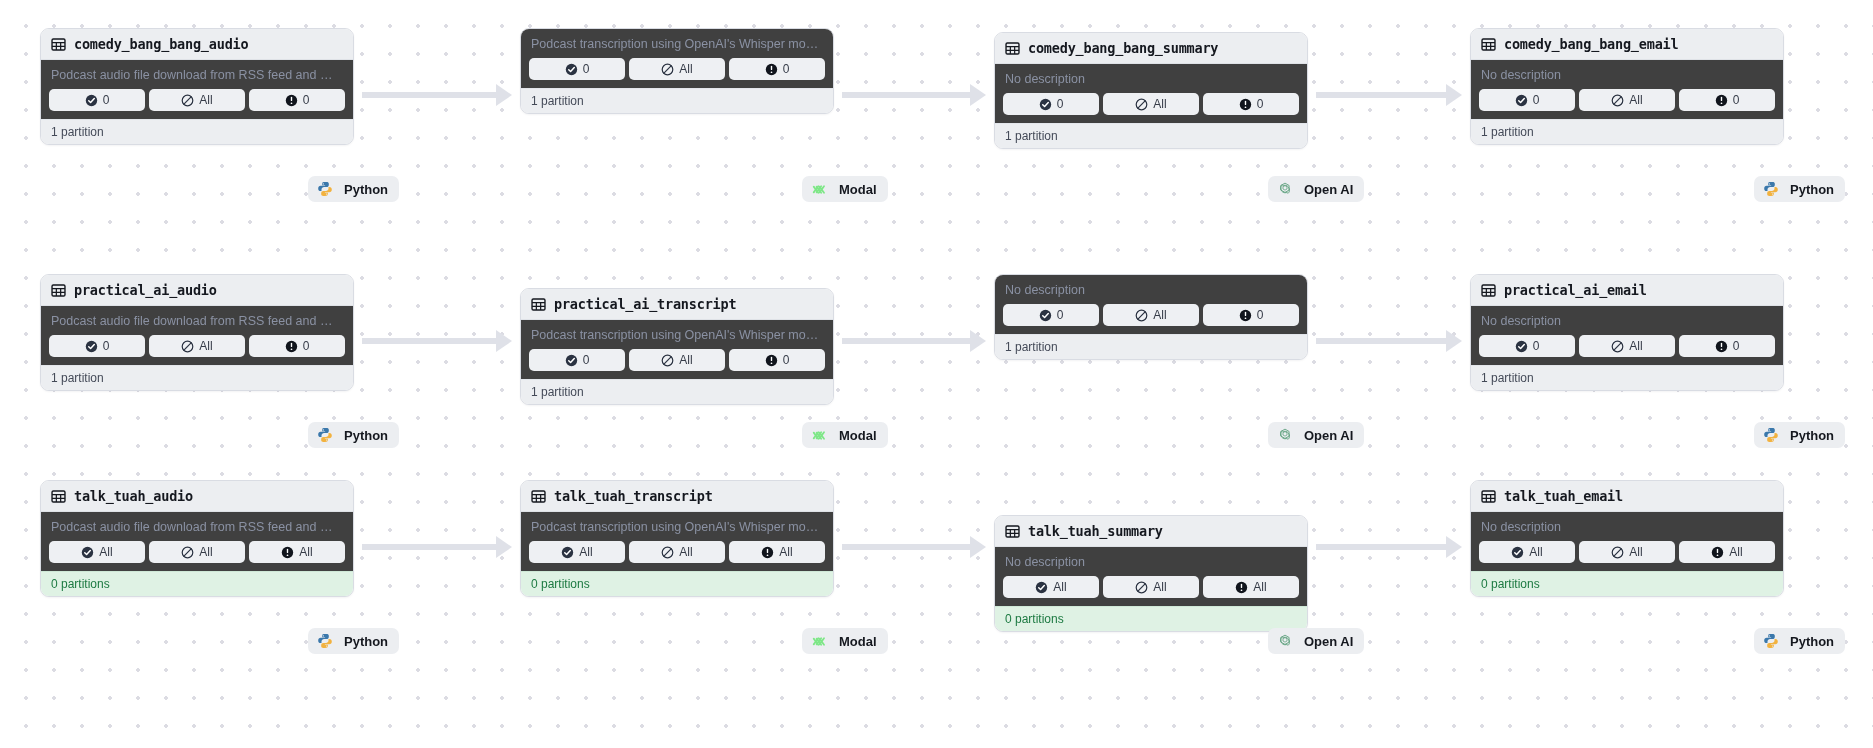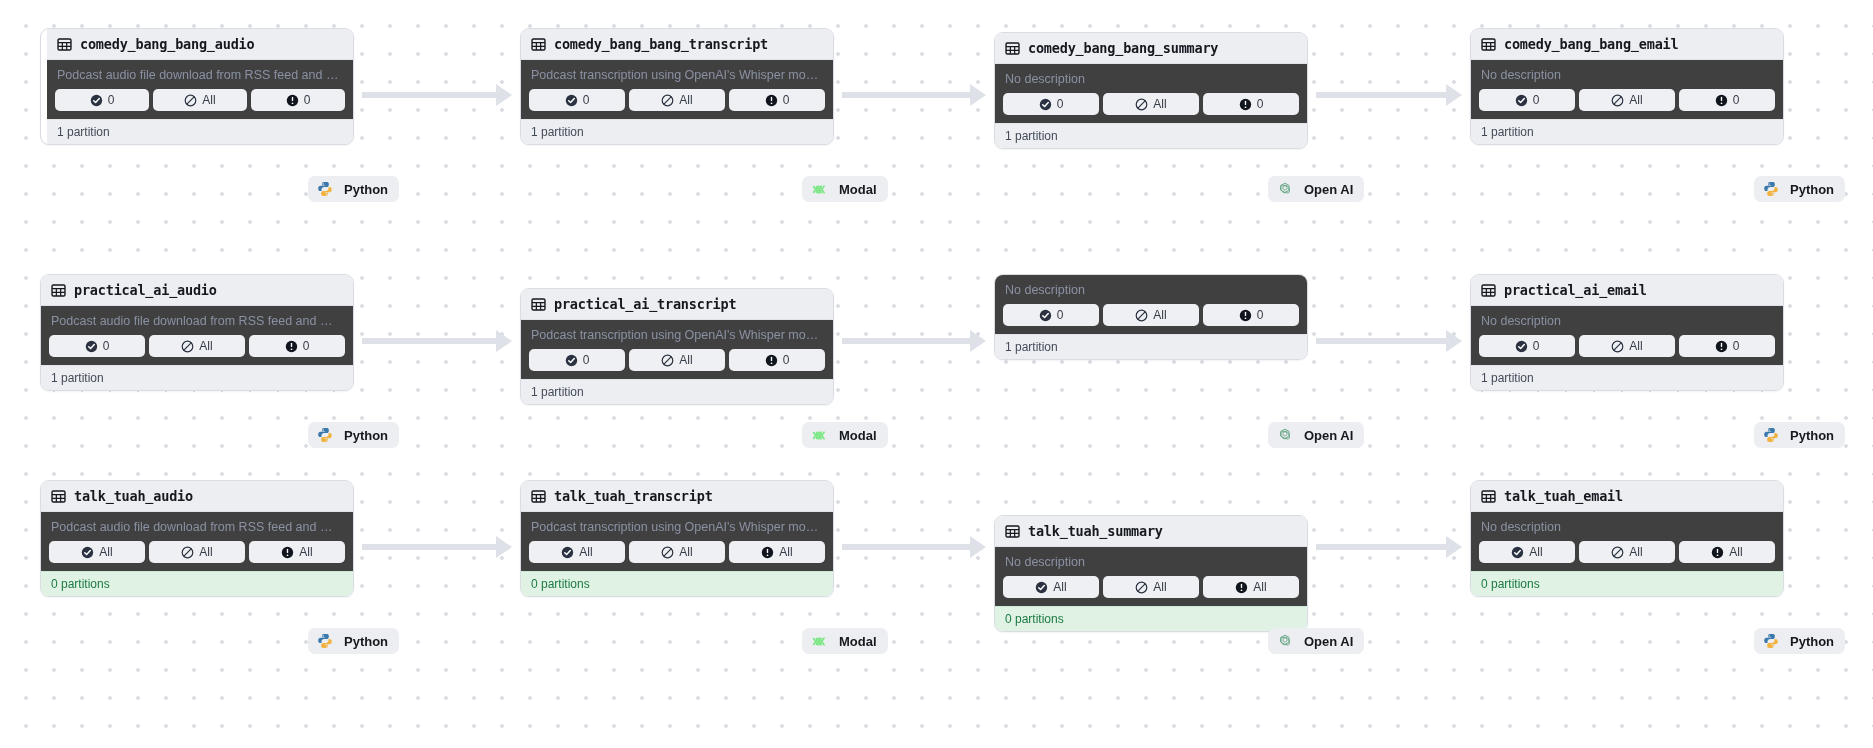--- a/index.html
+++ b/index.html
@@ -176,21 +176,21 @@
       <div class="head"></div>
     </div>
     <div class="arrow" style="left: 842px; top: 542px; width: 144px;">
       <div class="shaft"></div>
       <div class="head"></div>
     </div>
     <div class="arrow" style="left: 1316px; top: 542px; width: 146px;">
       <div class="shaft"></div>
       <div class="head"></div>
     </div>
-    <div class="card" style="left: 40px; top: 28px; padding-left: 6px;">
+    <div class="card" style="left: 40px; top: 28px;">
       <div class="card-header">
          <svg class="table-icon" width="15" height="15" viewBox="0 0 16 16">
     <rect x="1.1" y="2.1" width="13.8" height="11.8" rx="1.4" fill="none" stroke="#15181f" stroke-width="1.5"></rect>
     <line x1="1.1" y1="6.0" x2="14.9" y2="6.0" stroke="#15181f" stroke-width="1.3"></line>
     <line x1="1.1" y1="10.0" x2="14.9" y2="10.0" stroke="#15181f" stroke-width="1.3"></line>
     <line x1="5.7" y1="6.0" x2="5.7" y2="13.9" stroke="#15181f" stroke-width="1.3"></line>
     <line x1="10.3" y1="6.0" x2="10.3" y2="13.9" stroke="#15181f" stroke-width="1.3"></line>
   </svg>
          <span class="card-title">comedy_bang_bang_audio</span>
        </div>
@@ -219,30 +219,20 @@
   </svg>
          <span>0</span>
        </div>
         </div>
        </div>
        <div class="card-footer">
          <span>1 partition</span>
        </div>
     </div>
     <div class="card" style="left: 520px; top: 28px;">
-      <div class="card-header">
-         <svg class="table-icon" width="15" height="15" viewBox="0 0 16 16">
-    <rect x="1.1" y="2.1" width="13.8" height="11.8" rx="1.4" fill="none" stroke="#15181f" stroke-width="1.5"></rect>
-    <line x1="1.1" y1="6.0" x2="14.9" y2="6.0" stroke="#15181f" stroke-width="1.3"></line>
-    <line x1="1.1" y1="10.0" x2="14.9" y2="10.0" stroke="#15181f" stroke-width="1.3"></line>
-    <line x1="5.7" y1="6.0" x2="5.7" y2="13.9" stroke="#15181f" stroke-width="1.3"></line>
-    <line x1="10.3" y1="6.0" x2="10.3" y2="13.9" stroke="#15181f" stroke-width="1.3"></line>
-  </svg>
-         <span class="card-title">comedy_bang_bang_transcript</span>
-       </div>
        <div class="card-body">
          <div class="card-desc">Podcast transcription using OpenAI's Whisper mo…</div>
          <div class="chips">
           <div class="chip">
          <svg width="13" height="13" viewBox="0 0 16 16">
     <circle cx="8" cy="8" r="7" fill="#2b3342"></circle>
     <path d="M4.6 8.2 L6.9 10.5 L11.4 5.6" fill="none" stroke="#fff" stroke-width="1.8" stroke-linecap="round" stroke-linejoin="round"></path>
   </svg>
          <span>0</span>
        </div>

